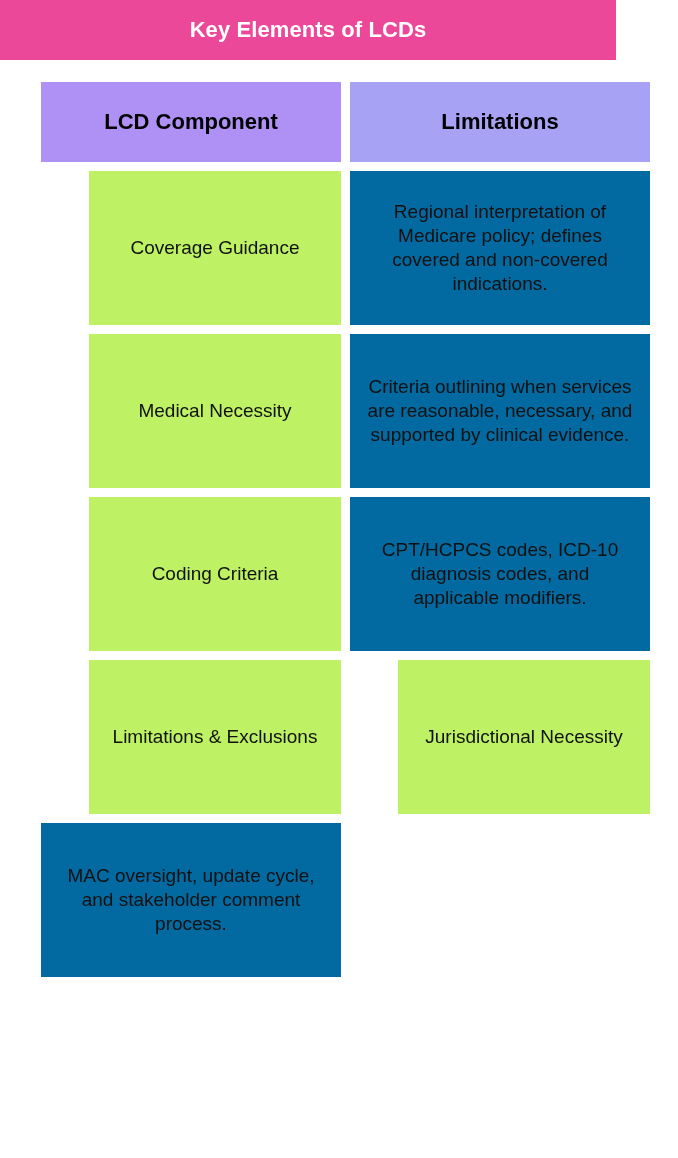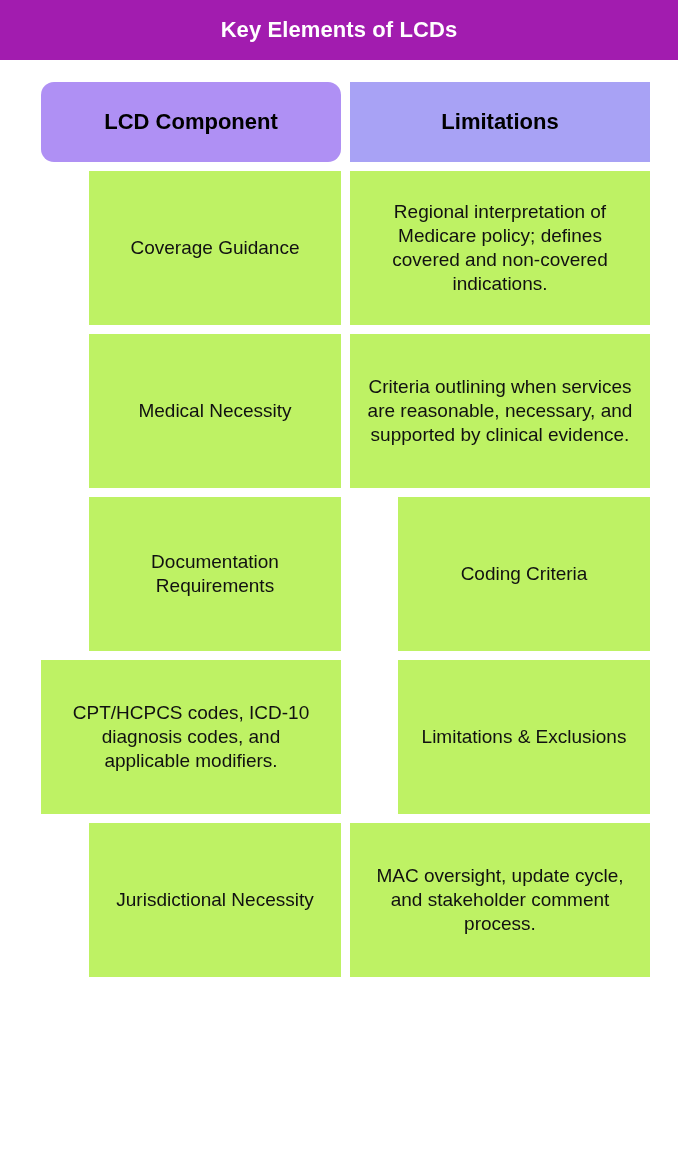--- a/index.html
+++ b/index.html
@@ -10,22 +10,22 @@
     body {
       width: 678px;
       height: 1158px;
       position: relative;
       font-family: "Liberation Sans", "DejaVu Sans", sans-serif;
       overflow: hidden;
     }
     .title-bar {
       position: absolute;
       left: 0; top: 0;
-      width: 678px; height: 60px;
-      background: #a21caf;
+      width: 616px; height: 60px;
+      background: #ec4899;
       display: flex;
       align-items: center;
       justify-content: center;
     }
     .title-bar .title {
       color: #ffffff;
       font-weight: bold;
       font-size: 22px;
       letter-spacing: 0.1px;
     }
@@ -46,49 +46,48 @@
       text-align: center;
       box-sizing: border-box;
       color: #111111;
     }
     .head {
       height: 80px;
       font-weight: bold;
       font-size: 22px;
       color: #000000;
     }
-    .head.left { background: #af90f4; border-radius: 13px; }
+    .head.left { background: #af90f4; }
     .head.right { background: #a8a2f5; }
     .body-cell {
       height: 154px;
       font-size: 19px;
       line-height: 24px;
       padding: 0 12px;
     }
     .body-cell.left { background: #bef264; margin-left: 48px; }
-    .body-cell.right { background: #bef264; }
+    .body-cell.right { background: #0369a1; }
   </style>
 </head>
 <body>
 
 <div class="title-bar">
   <span class="title">Key Elements of LCDs</span>
 </div>
 
 <div class="table">
   <div class="cell head left">LCD Component</div>
   <div class="cell head right">Limitations</div>
 
   <div class="cell body-cell left">Coverage Guidance</div>
   <div class="cell body-cell right">Regional interpretation of Medicare policy; defines covered and non-covered indications.</div>
 
   <div class="cell body-cell left">Medical Necessity</div>
   <div class="cell body-cell right">Criteria outlining when services are reasonable, necessary, and supported by clinical evidence.</div>
 
-  <div class="cell body-cell left" style="padding: 0 50px;">Documentation Requirements</div>
 
   <div class="cell body-cell left">Coding Criteria</div>
   <div class="cell body-cell right" style="padding: 0 20px;">CPT/HCPCS codes, ICD-10 diagnosis codes, and applicable modifiers.</div>
 
   <div class="cell body-cell left">Limitations &amp; Exclusions</div>
 
   <div class="cell body-cell left">Jurisdictional Necessity</div>
   <div class="cell body-cell right" style="padding: 0 8px;">MAC oversight, update cycle, and stakeholder comment process.</div>
 </div>
 

